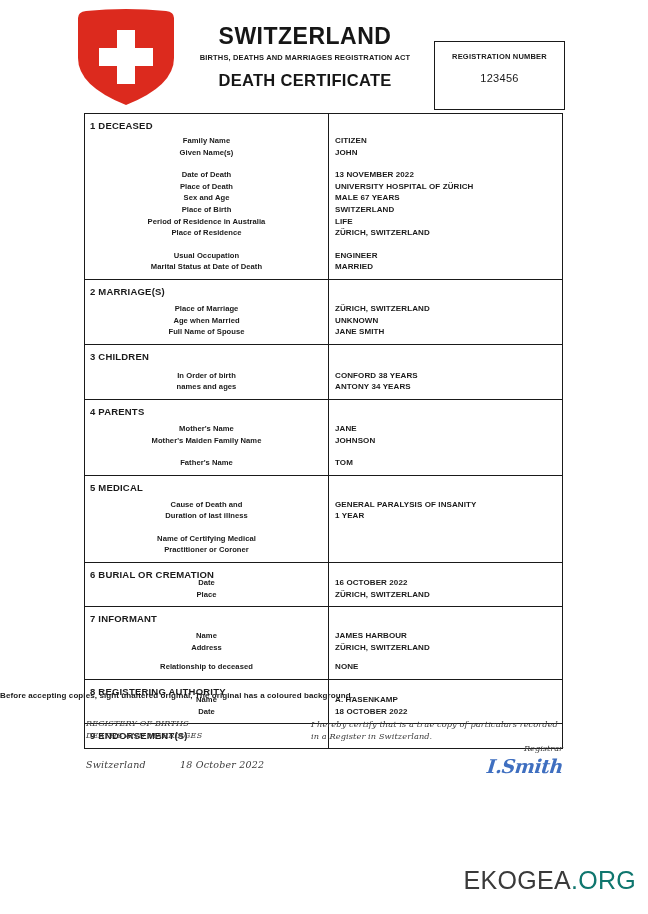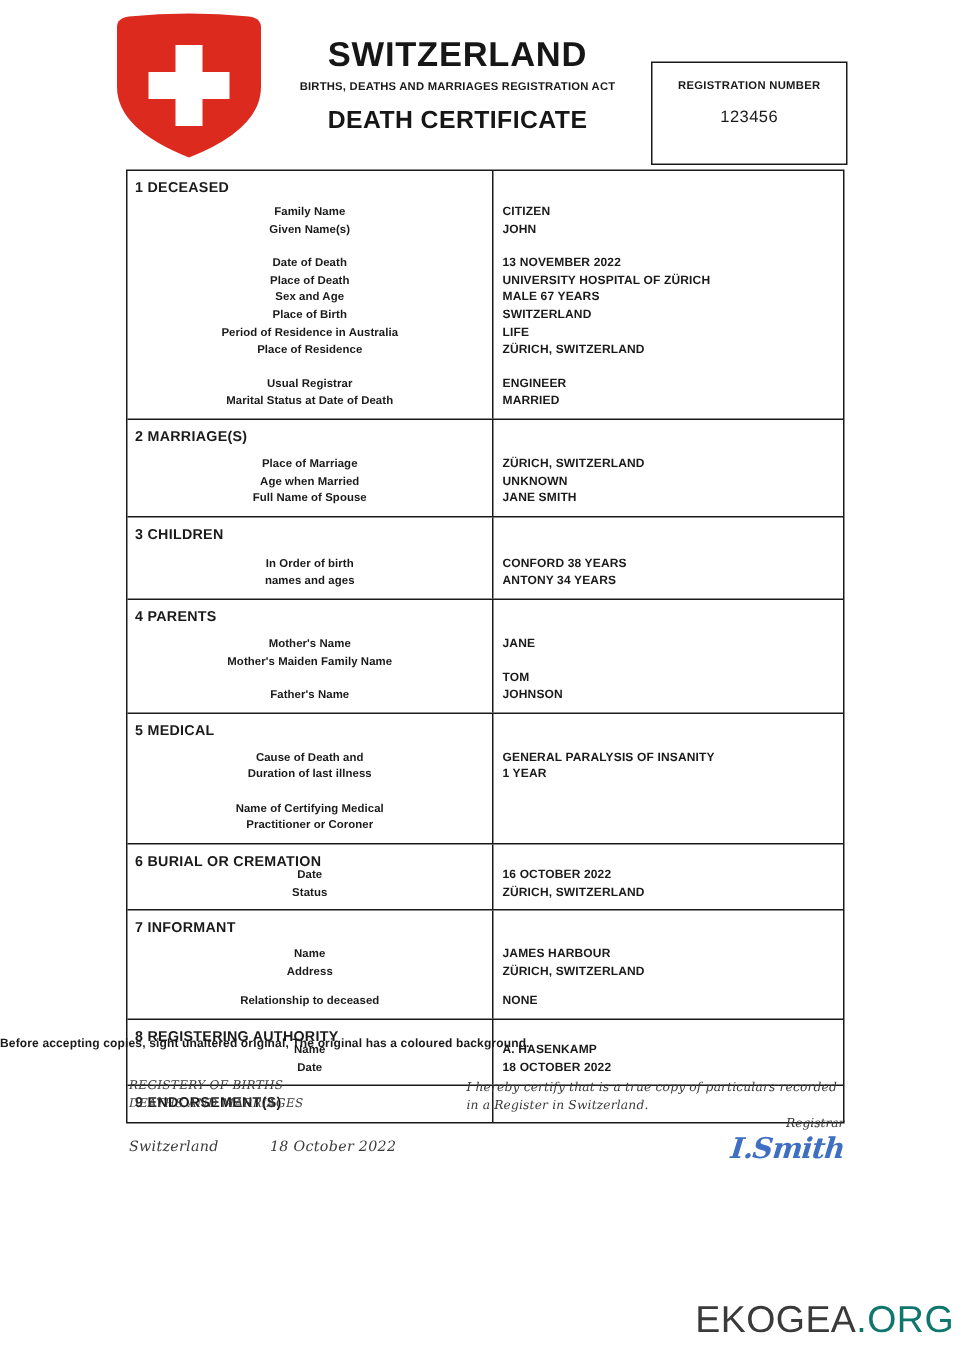--- a/index.html
+++ b/index.html
@@ -190,21 +190,21 @@
           <div class="sec-title">1 DECEASED</div>
           <div class="labels">
             <div class="lbl">Family Name</div>
             <div class="lbl">Given Name(s)</div>
             <div class="lbl gap">Date of Death</div>
             <div class="lbl">Place of Death</div>
             <div class="lbl">Sex and Age</div>
             <div class="lbl">Place of Birth</div>
             <div class="lbl">Period of Residence in Australia</div>
             <div class="lbl">Place of Residence</div>
-            <div class="lbl gap">Usual Registrar</div>
+            <div class="lbl gap">Usual Occupation</div>
             <div class="lbl">Marital Status at Date of Death</div>
           </div>
         </div>
         <div class="sec-right">
           <div class="val" style="margin-top:16px">CITIZEN</div>
           <div class="val">JOHN</div>
           <div class="val gap">13 NOVEMBER 2022</div>
           <div class="val">UNIVERSITY HOSPITAL OF ZÜRICH</div>
           <div class="val">MALE 67 YEARS</div>
           <div class="val">SWITZERLAND</div>
@@ -255,22 +255,22 @@
         <div class="sec-left">
           <div class="sec-title">4 PARENTS</div>
           <div class="labels" style="margin-top:5px">
             <div class="lbl">Mother's Name</div>
             <div class="lbl">Mother's Maiden Family Name</div>
             <div class="lbl gap">Father's Name</div>
           </div>
         </div>
         <div class="sec-right">
           <div class="val" style="margin-top:18px">JANE</div>
+          <div class="val">JOHNSON</div>
           <div class="val gap">TOM</div>
-          <div class="val">JOHNSON</div>
         </div>
       </div>
     </div>
 
     <div class="section">
       <div class="sec-inner">
         <div class="sec-left">
           <div class="sec-title">5 MEDICAL</div>
           <div class="labels" style="margin-top:5px">
             <div class="lbl">Cause of Death and</div>
@@ -286,21 +286,21 @@
         </div>
       </div>
     </div>
 
     <div class="section">
       <div class="sec-inner">
         <div class="sec-left inline-title">
           <div class="sec-title">6 BURIAL OR CREMATION</div>
           <div class="labels" style="margin-top:9px">
             <div class="lbl">Date</div>
-            <div class="lbl">Status</div>
+            <div class="lbl">Place</div>
           </div>
         </div>
         <div class="sec-right">
           <div class="val" style="margin-top:9px">16 OCTOBER 2022</div>
           <div class="val">ZÜRICH, SWITZERLAND</div>
         </div>
       </div>
     </div>
 
     <div class="section">

